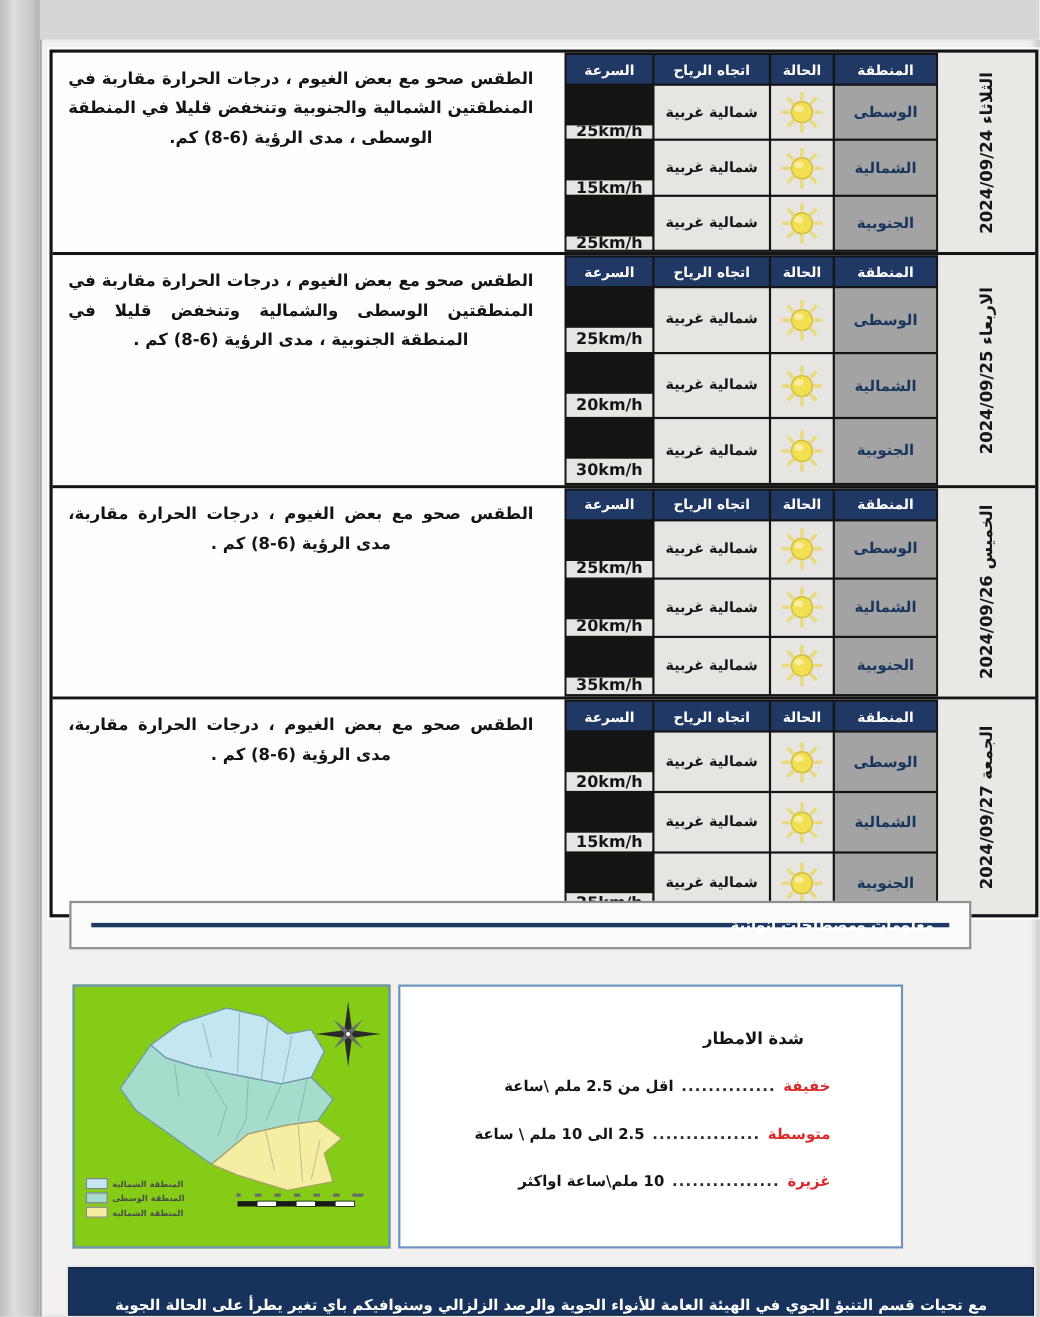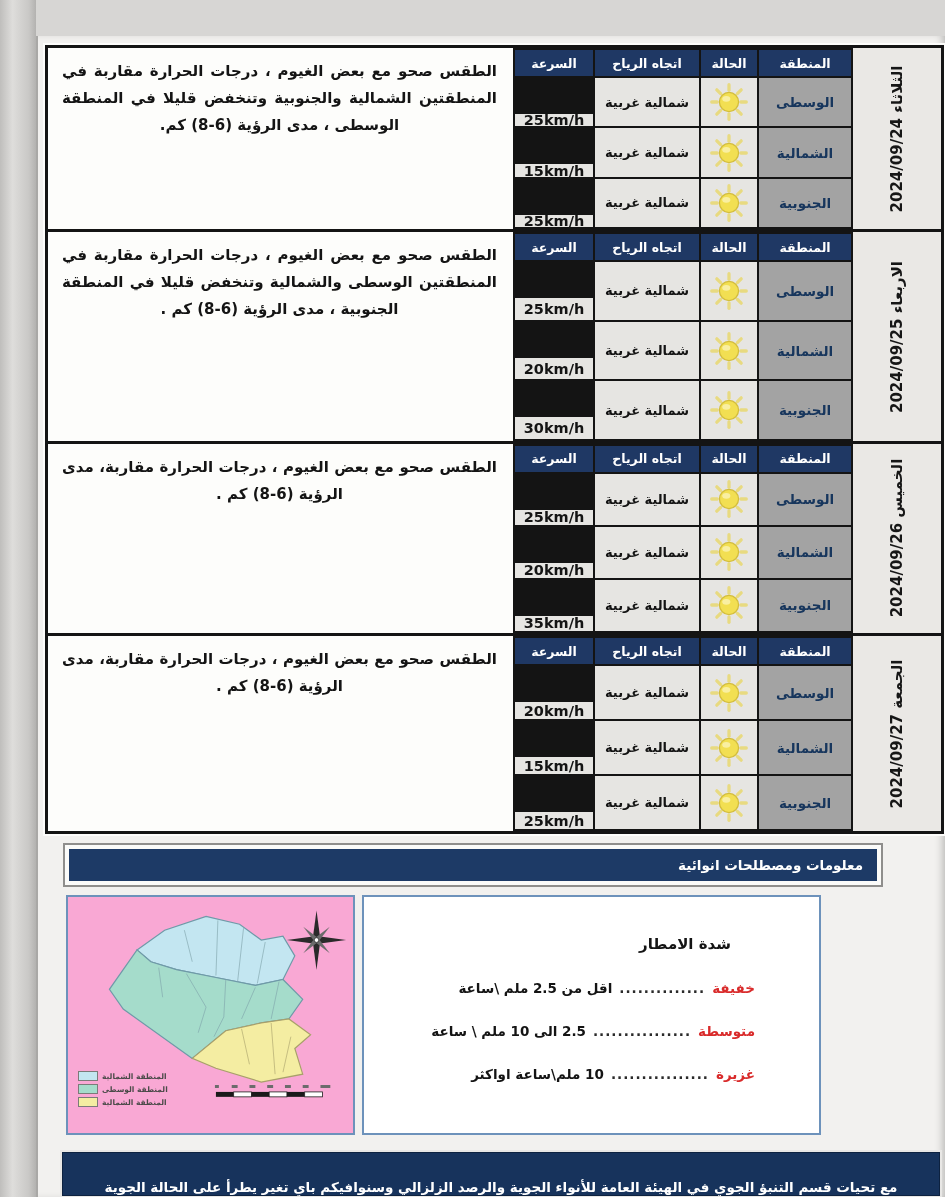--- a/index.html
+++ b/index.html
@@ -34,33 +34,33 @@
     background:#141414;padding:2px;gap:2px;}
   .mt-row{display:grid;grid-template-columns:92px 56px 104px 1fr;gap:2px;flex:1;min-height:0;}
   .mt-row.head{flex:0 0 26px;}
   .cell{display:flex;align-items:center;justify-content:center;background:#e6e5e2;overflow:hidden;}
   .cell.h{background:#1f3864;color:#fff;font-weight:bold;font-size:12.5px;}
   .cell.region{background:#a3a3a3;color:#17365d;font-weight:bold;font-size:13.5px;}
   .cell.wind{font-weight:bold;font-size:13px;color:#141414;}
   .cell.speed{font-weight:bold;font-size:14.5px;color:#141414;direction:ltr;margin-top:36px;}
   .sun-icon{width:40px;height:40px;}
 
-  .desc-cell{flex:1;background:#fdfdfb;padding:10px 16px 6px 14px;}
+  .desc-cell{flex:1;background:#fdfdfb;padding:10px 28px 6px 14px;}
   .desc-cell p{margin:0;font-weight:bold;font-size:15px;line-height:1.8;color:#141414;
     text-align:justify;text-align-last:center;}
 
   
-  .banner-frame{position:absolute;left:63px;top:843px;width:820px;height:44px;
-    background:#fbfbf9;border:2px solid #8f8e8c;padding:4px;box-sizing:border-box;}
+  .banner-frame{position:absolute;left:63px;top:819px;width:820px;height:44px;
+    background:#fbfbf9;border:2px solid #8f8e8c;padding:18px;box-sizing:border-box;}
   .banner-bar{background:#1d3a66;height:100%;display:flex;align-items:center;
     padding:0 14px;color:#fff;font-weight:bold;font-size:13.5px;}
 
   
   .map-box{position:absolute;left:66px;top:895px;width:289px;height:240px;
-    background:#f9a8d4;border:2px solid #6d92bb;box-sizing:border-box;}
+    background:#84cc16;border:2px solid #6d92bb;box-sizing:border-box;}
   .map-box svg{position:absolute;inset:0;width:100%;height:100%;}
   .legend{position:absolute;left:10px;bottom:26px;display:flex;flex-direction:column;gap:3px;}
   .legend-row{display:flex;align-items:center;gap:4px;direction:ltr;}
   .swatch{width:18px;height:8px;border:1px solid #7b7b79;flex:none;}
   .swatch.n{background:#c3e6f1;} .swatch.c{background:#a5dccb;} .swatch.s{background:#f4eda2;}
   .legend-label{font-size:7.5px;font-weight:bold;color:#4a4a48;white-space:nowrap;}
 
   .rain-box{position:absolute;left:362px;top:895px;width:459px;height:240px;
     background:#fff;border:2px solid #6d92bb;box-sizing:border-box;}
   .rain-title{margin:38px 88px 0 0;text-align:right;font-weight:bold;font-size:15px;color:#141414;}

